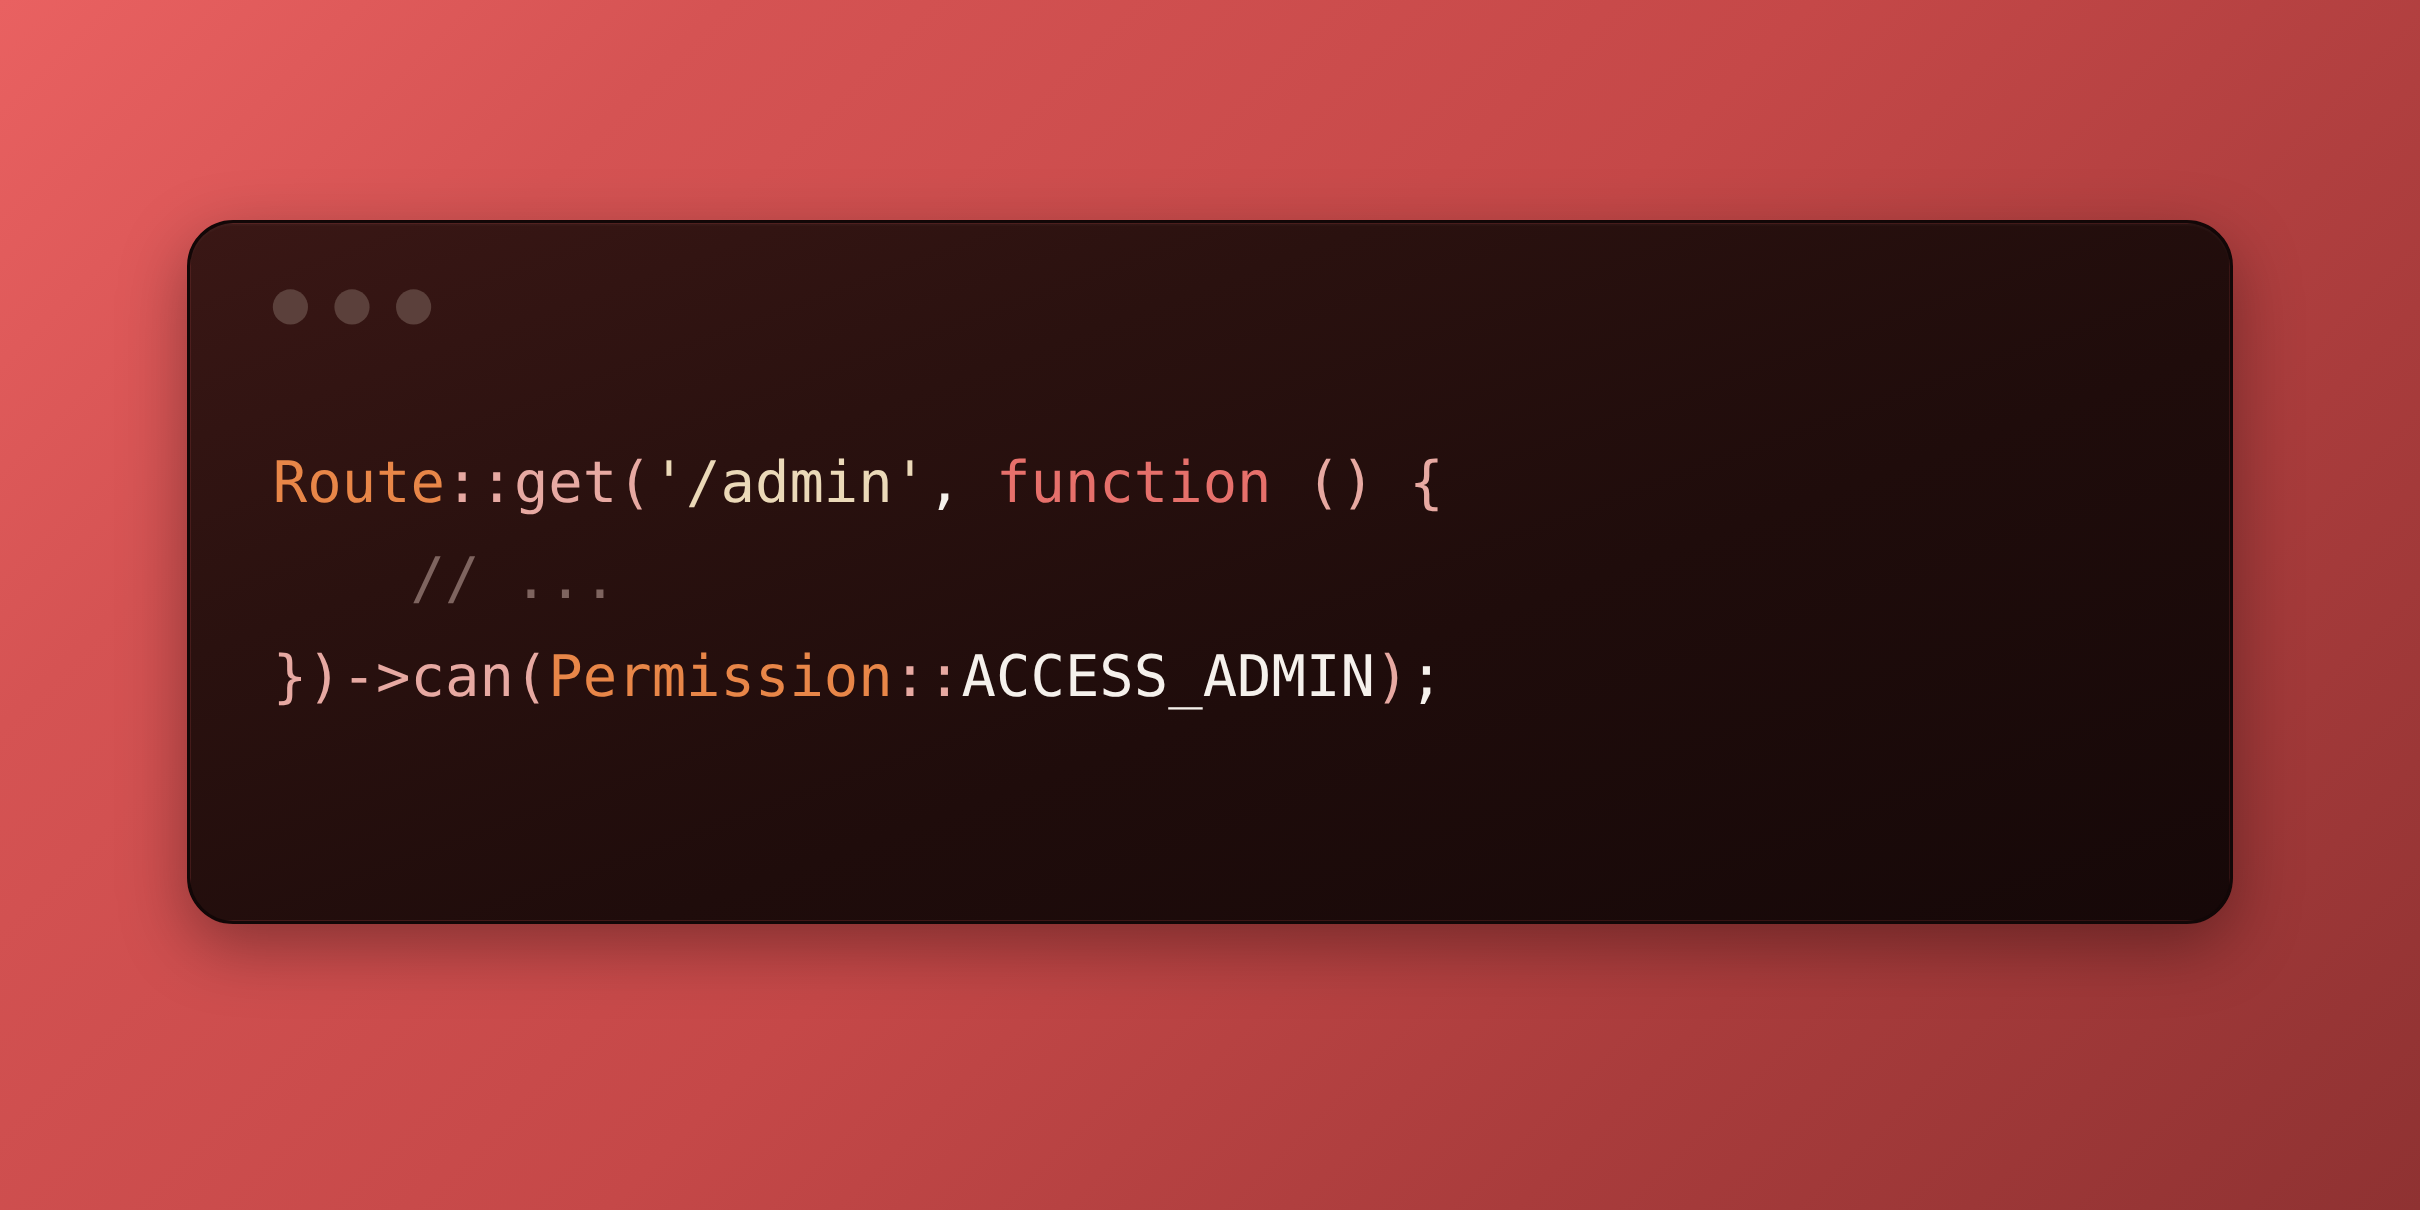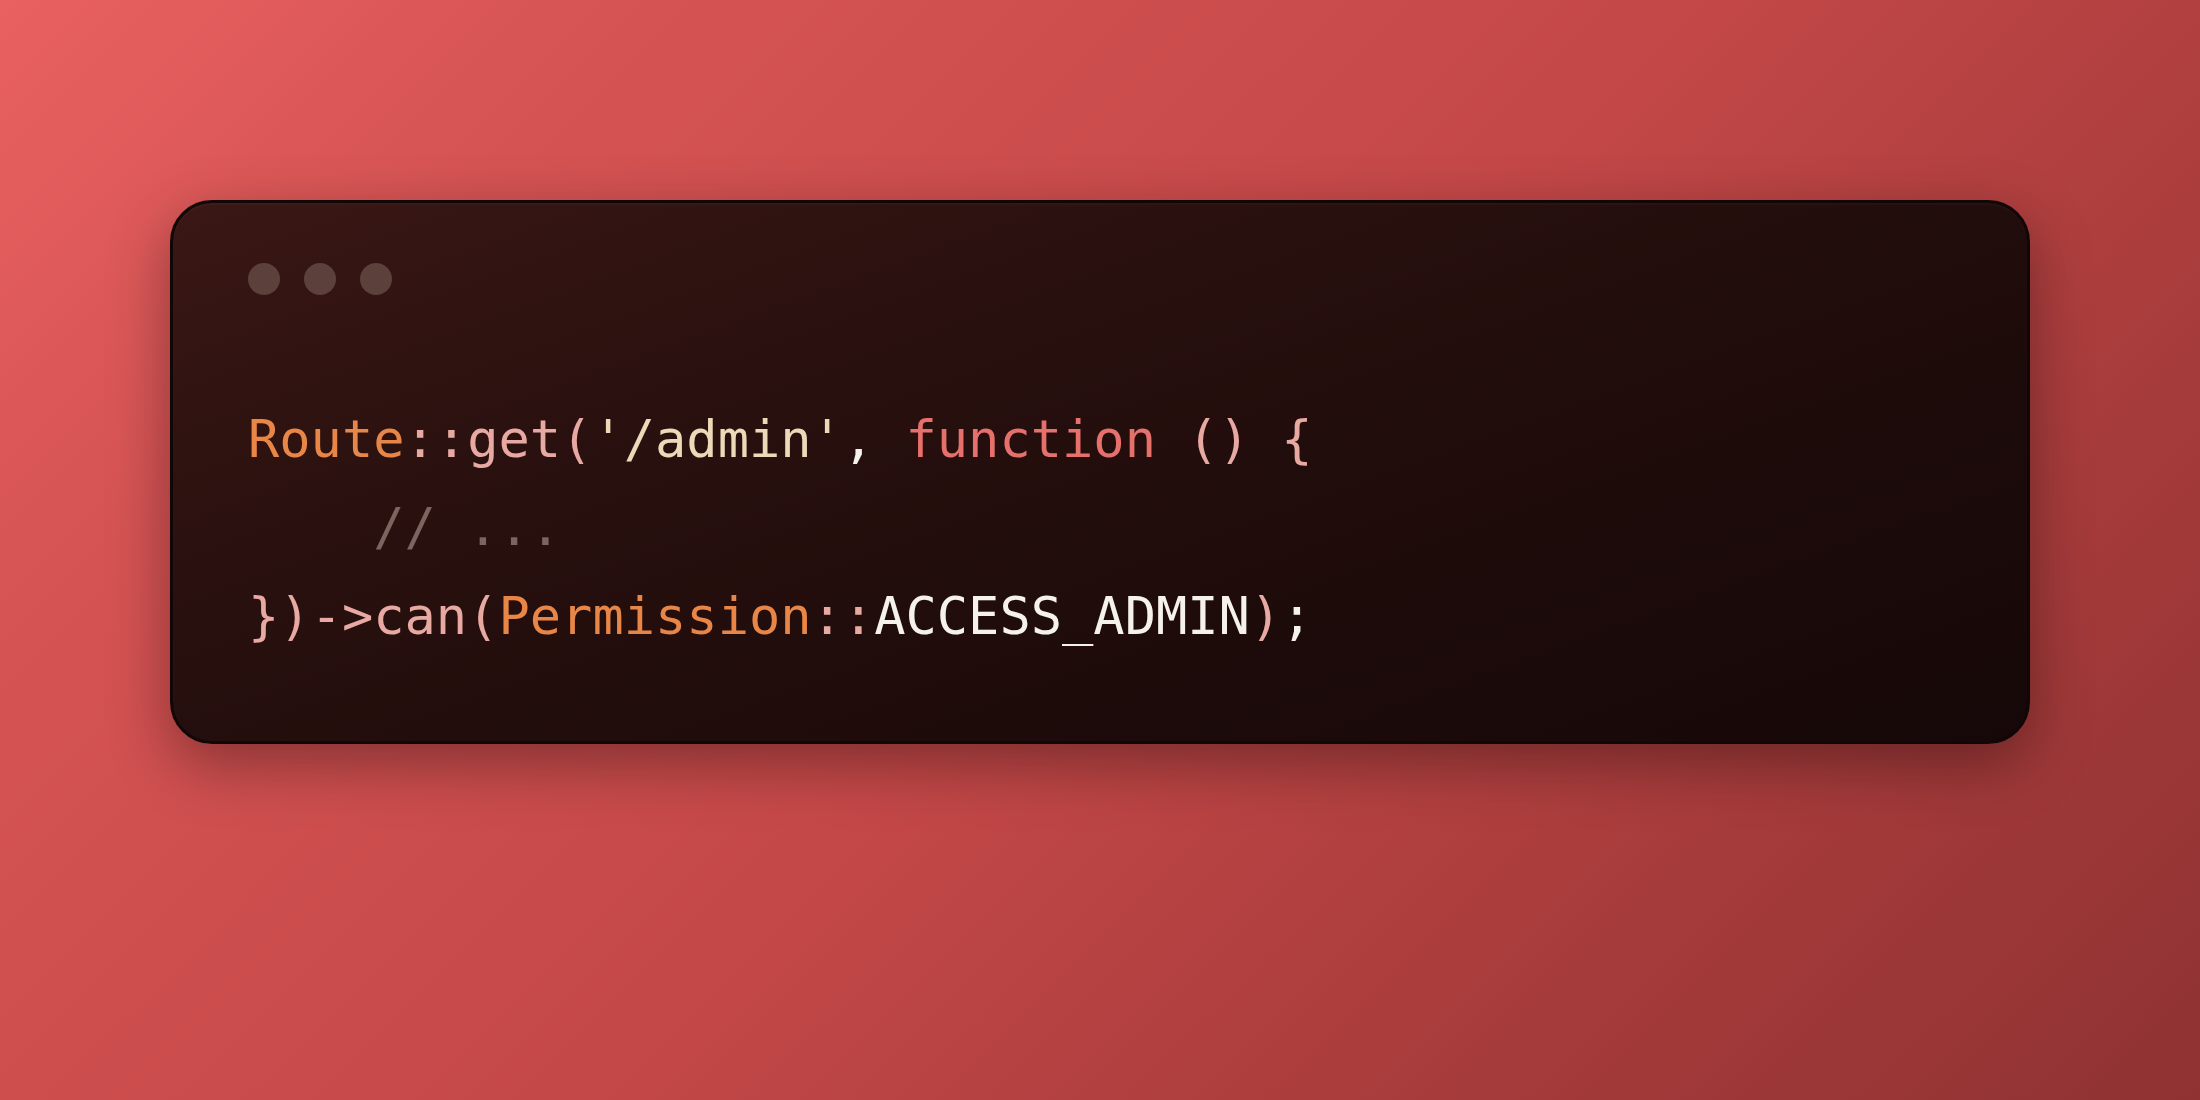--- a/index.html
+++ b/index.html
@@ -12,21 +12,21 @@
   body {
     background: linear-gradient(135deg, #e96161 0%, #d55353 20%, #c54848 50%, #a93c3c 75%, #8f3232 100%);
     font-family: ui-monospace, "SF Mono", Menlo, Consolas, monospace;
     position: relative;
   }
   .window {
     position: absolute;
     left: 170px;
     top: 200px;
     width: 1860px;
-    height: 544px;
+    height: 640px;
     background: linear-gradient(160deg, #3a1715 0%, #2a110f 30%, #1f0c0b 60%, #160808 100%);
     border: 3px solid #120707;
     border-radius: 42px;
     box-shadow: 0 20px 60px rgba(0,0,0,0.35), inset 0 2px 2px rgba(255,255,255,0.03);
     box-sizing: border-box;
     padding: 60px 75px 40px 75px;
   }
   .traffic-lights {
     display: flex;
     gap: 24px;

